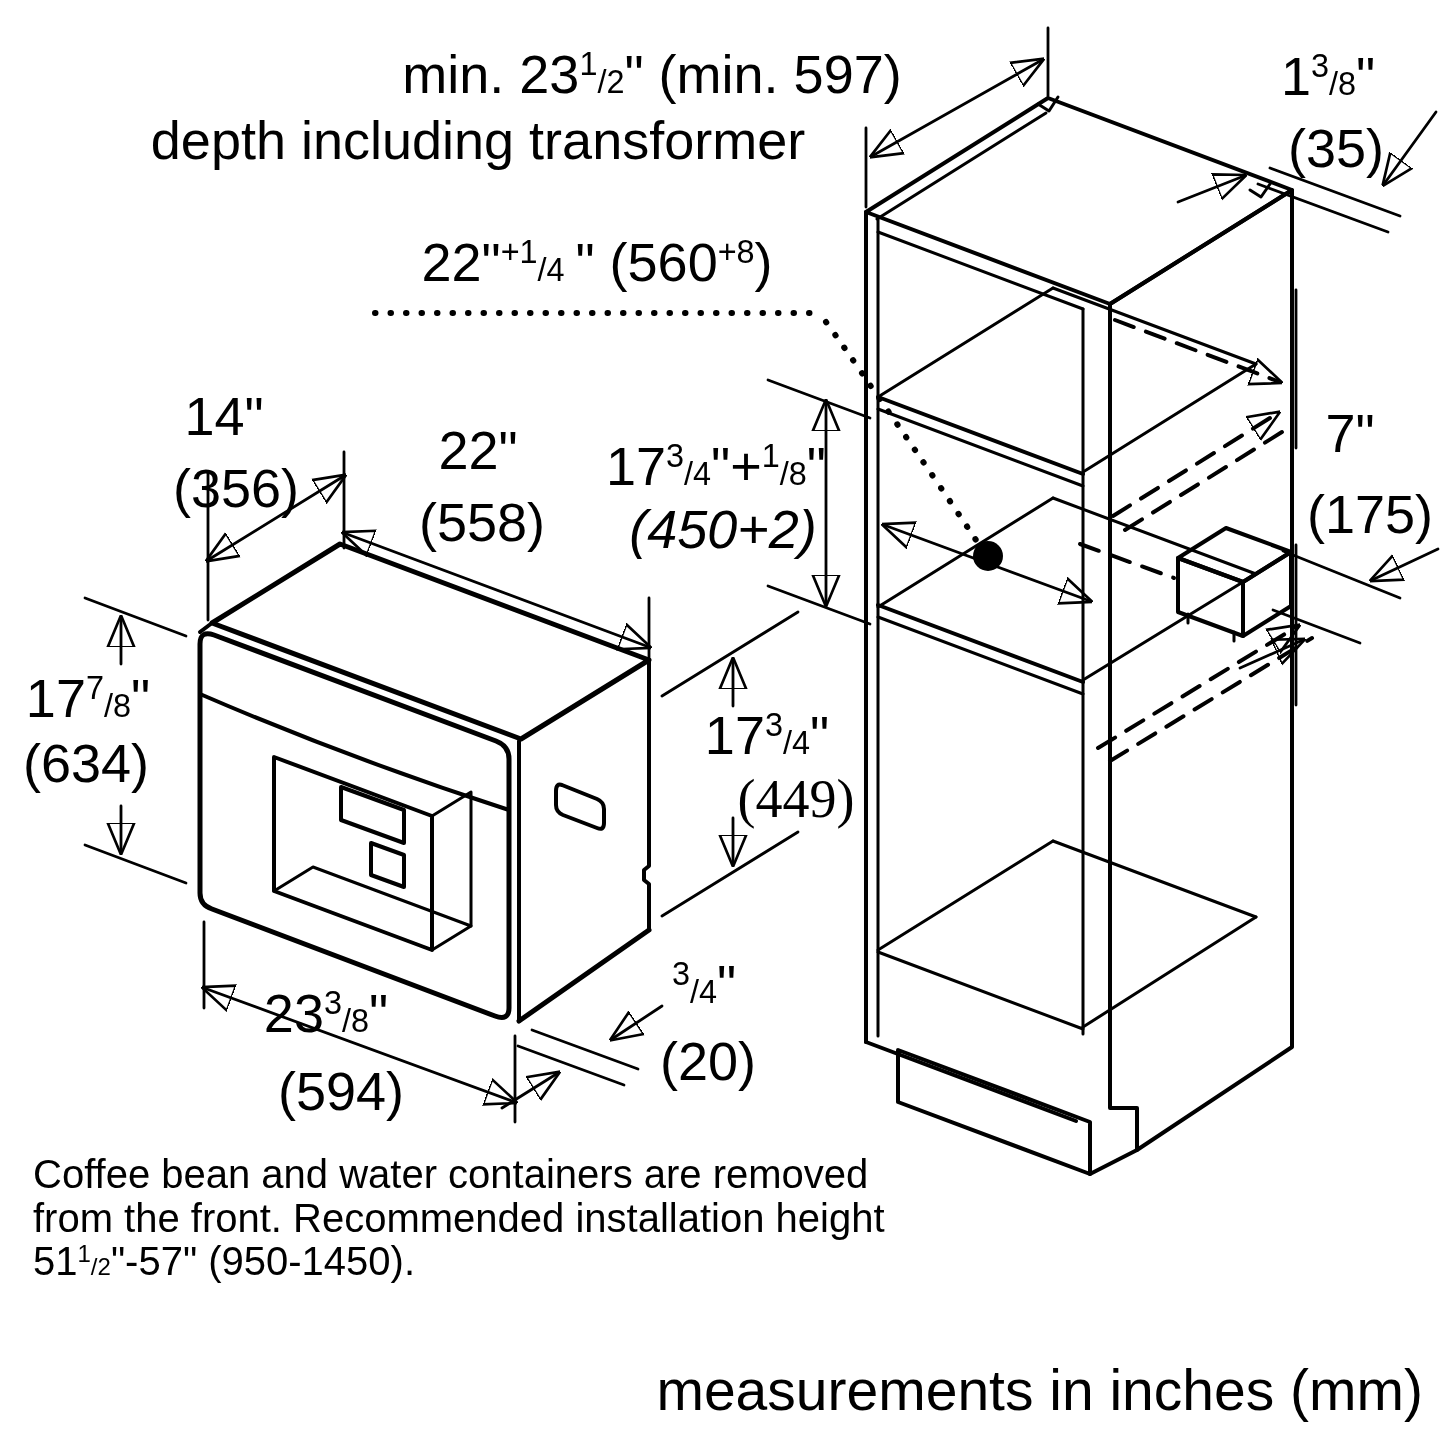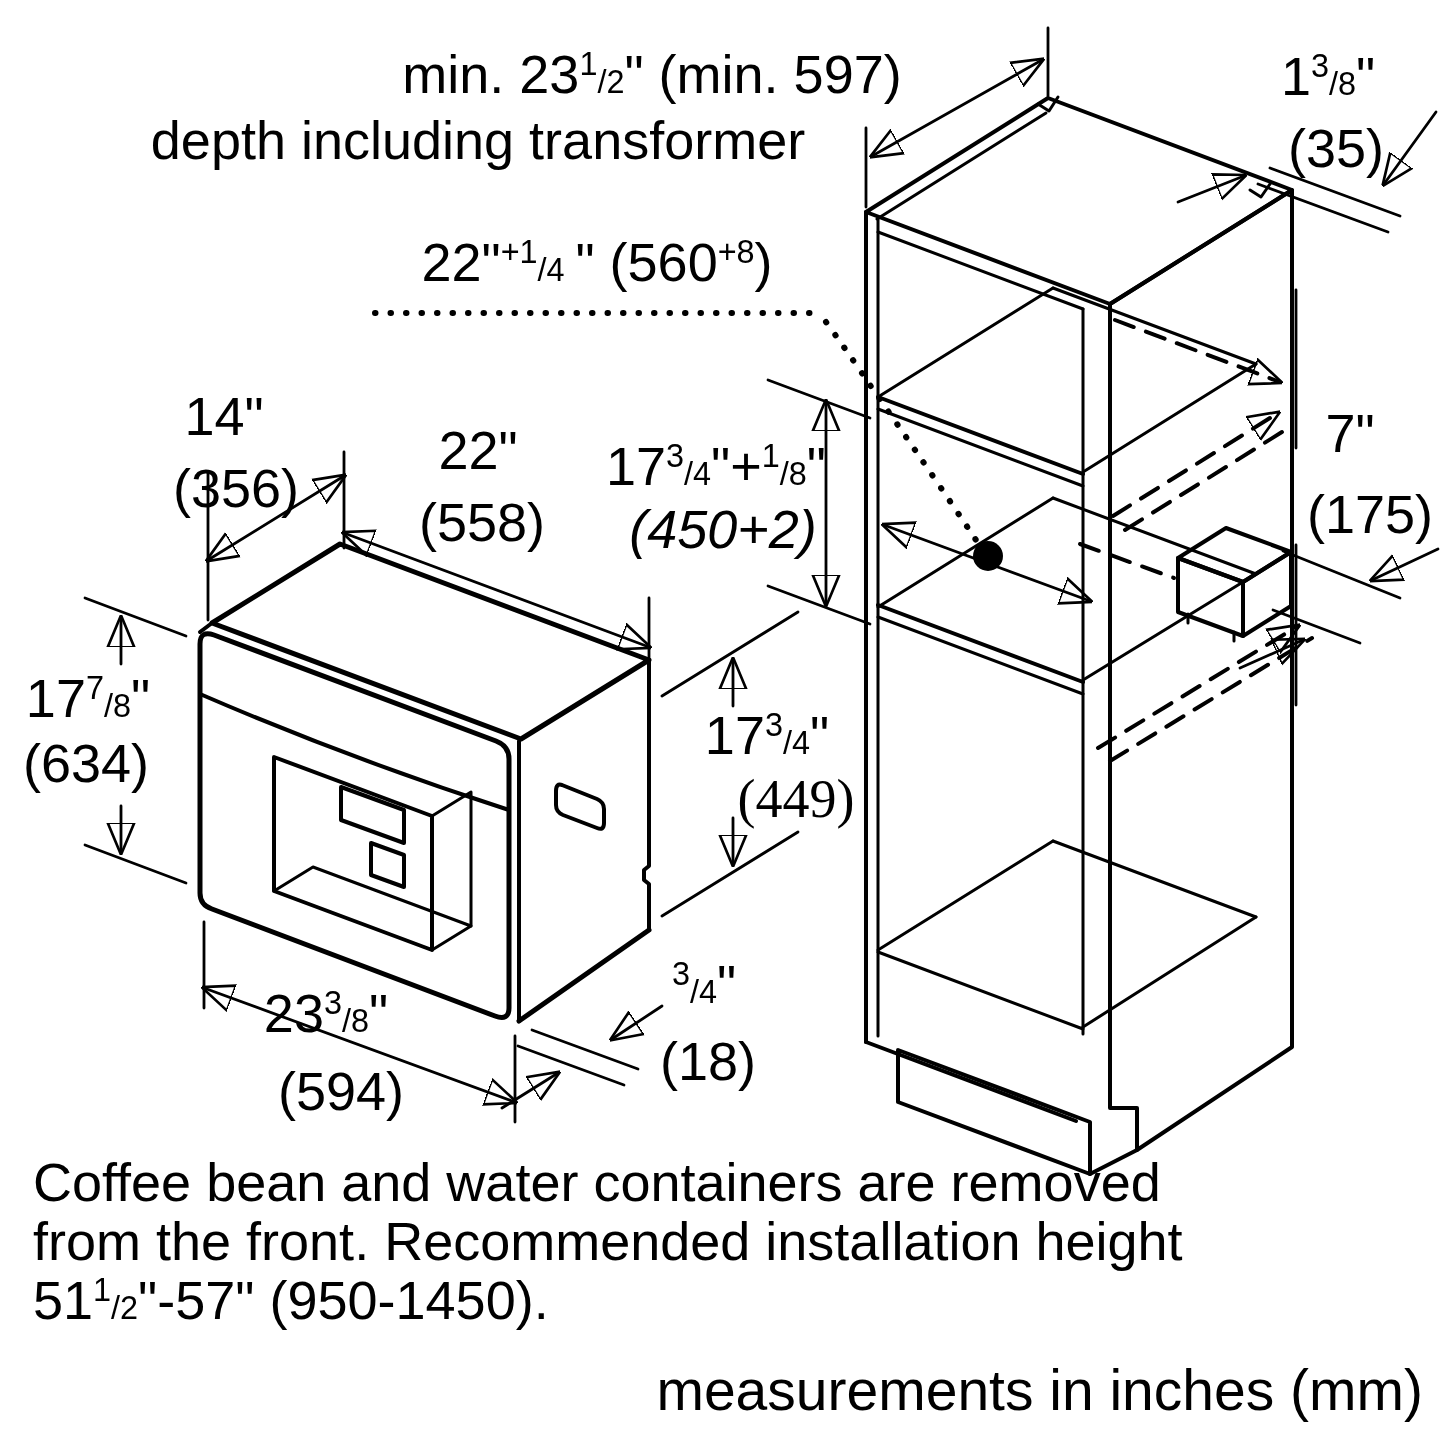--- a/index.html
+++ b/index.html
@@ -11,21 +11,21 @@
   }
   #art { position:absolute; left:0; top:0; }
   .lab {
     position:absolute; transform:translate(-50%,-50%);
     font-size:54px; line-height:1; white-space:nowrap; color:#000;
   }
   .lab .fu { font-size:60%; vertical-align:0.55em; }
   .lab .fd { font-size:60%; vertical-align:baseline; }
   .note {
     position:absolute; left:33px; top:1153px;
-    font-size:54px; line-height:1.09; white-space:nowrap;
+    font-size:40px; line-height:1.09; white-space:nowrap;
   }
   .note .fu { font-size:60%; vertical-align:0.55em; }
   .note .fd { font-size:60%; }
   .footer {
     position:absolute; right:22px; top:1362px;
     font-size:57px; line-height:1; white-space:nowrap;
   }
   svg line, svg path, svg polyline { stroke:#000; fill:none; stroke-linecap:round; stroke-linejoin:round; }
   .w5 { stroke-width:5; }
   .w4 { stroke-width:4; }
@@ -213,21 +213,21 @@
 <div class="lab" style="left:723px; top:529px;font-style:italic;"><span>(450+2)</span></div>
 <div class="lab" style="left:1350px; top:433px;"><span>7"</span></div>
 <div class="lab" style="left:1370px; top:514px;"><span>(175)</span></div>
 <div class="lab" style="left:88px; top:698px;"><span>17</span><span class="fu">7</span><span class="fd">/8</span><span>"</span></div>
 <div class="lab" style="left:86px; top:763px;"><span>(634)</span></div>
 <div class="lab" style="left:767px; top:735px;"><span>17</span><span class="fu">3</span><span class="fd">/4</span><span>"</span></div>
 <div class="lab" style="left:796px; top:799px;font-family:Liberation Serif, serif;"><span>(449)</span></div>
 <div class="lab" style="left:326px; top:1013px;"><span>23</span><span class="fu">3</span><span class="fd">/8</span><span>"</span></div>
 <div class="lab" style="left:341px; top:1091px;"><span>(594)</span></div>
 <div class="lab" style="left:704px; top:984px;"><span class="fu">3</span><span class="fd">/4</span><span>"</span></div>
-<div class="lab" style="left:708px; top:1061px;"><span>(18)</span></div>
+<div class="lab" style="left:708px; top:1061px;"><span>(20)</span></div>
 
 <div class="note">
   <div>Coffee bean and water containers are removed</div>
   <div>from the front. Recommended installation height</div>
   <div><span>51</span><span class="fu">1</span><span class="fd">/2</span><span>"-57" (950-1450).</span></div>
 </div>
 
 <div class="footer">measurements in inches (mm)</div>
 
 </body></html>

